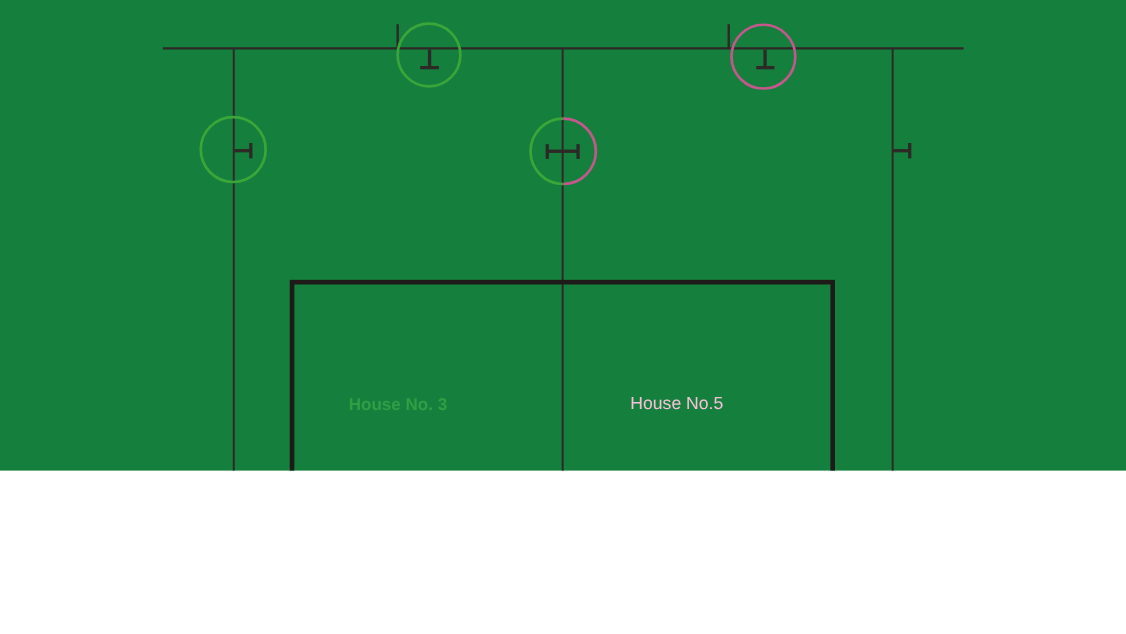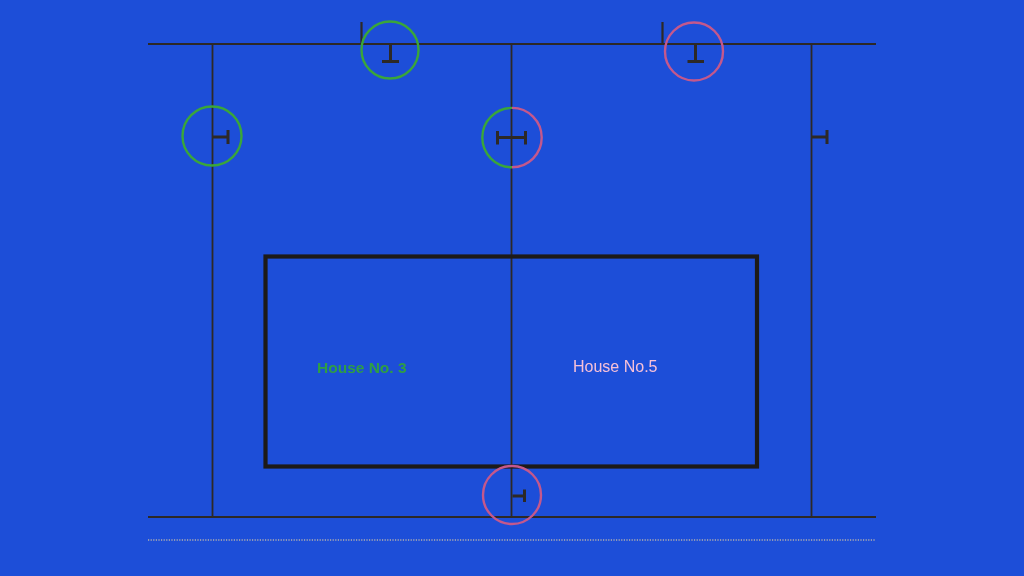--- a/index.html
+++ b/index.html
@@ -1,16 +1,16 @@
 <!DOCTYPE html>
 <html><head>
 <meta charset="utf-8">
 <style>
   html,body{margin:0;padding:0;background:#ffffff;}
-  .page{position:relative;width:1024px;height:576px;background:#1d4ed8;overflow:hidden;
+  .page{position:relative;width:1024px;height:428px;background:#15803d;overflow:hidden;
         font-family:"Liberation Sans", sans-serif;}
   svg{position:absolute;left:0;top:0;}
 </style>
 </head>
 <body>
 <div class="page">
 <svg width="1024" height="576" viewBox="0 0 1024 576">
 
   <line x1="148" y1="44" x2="876" y2="44" stroke="#2d2926" stroke-width="2.2"></line>
 

